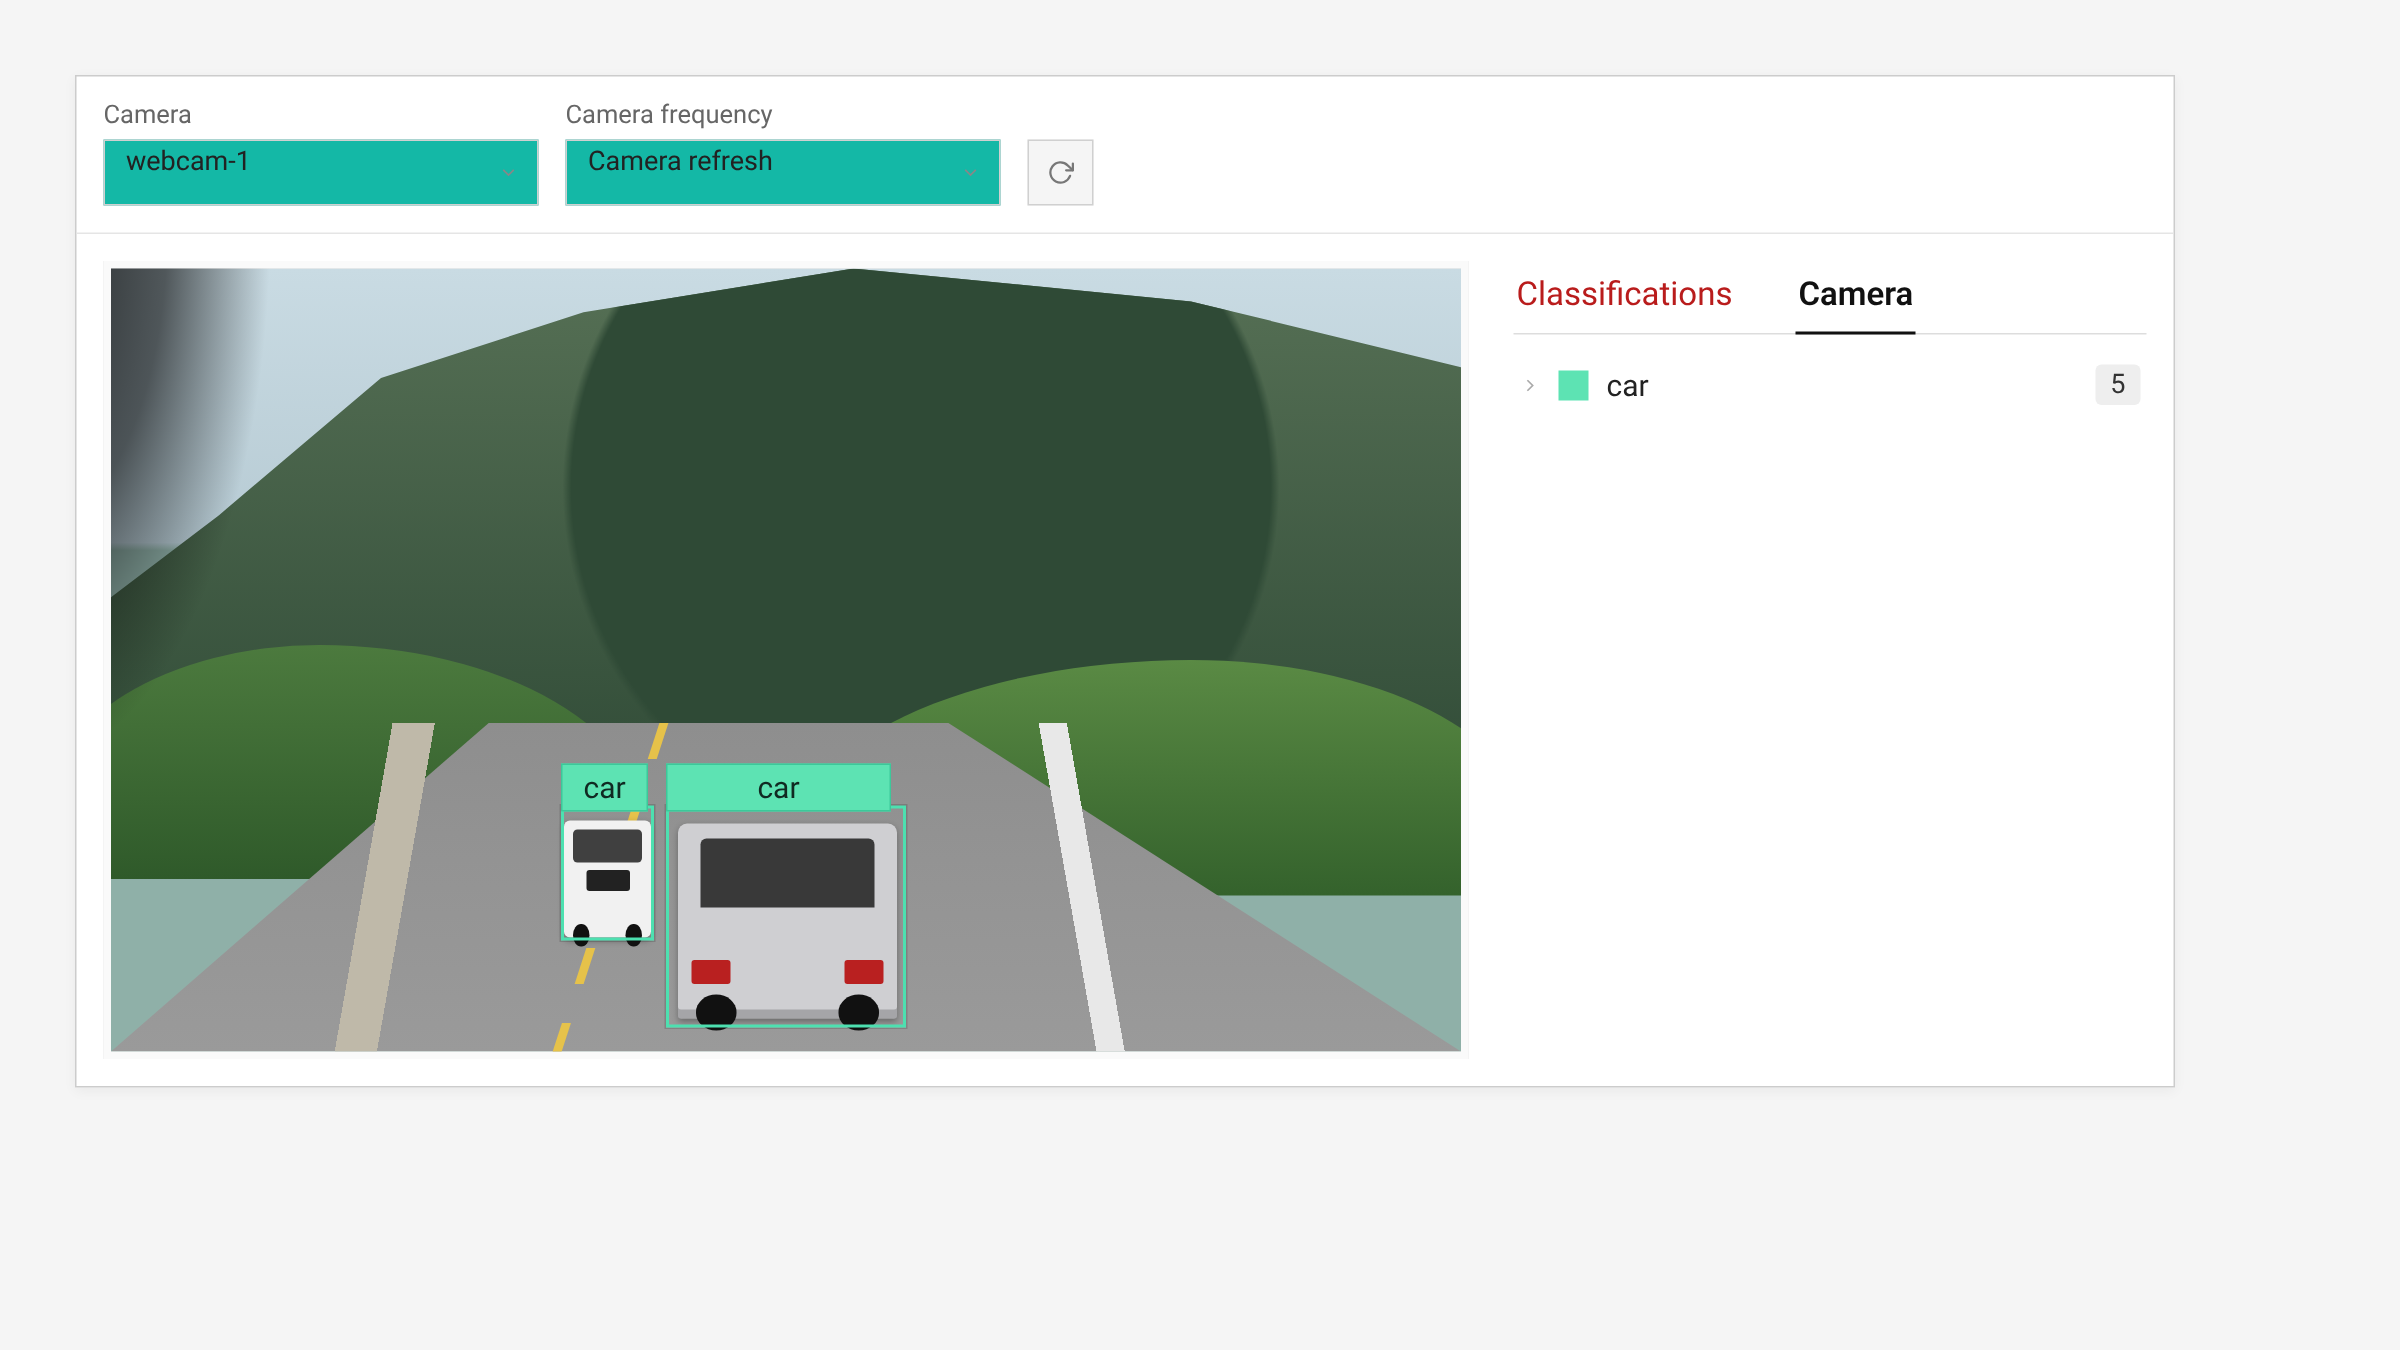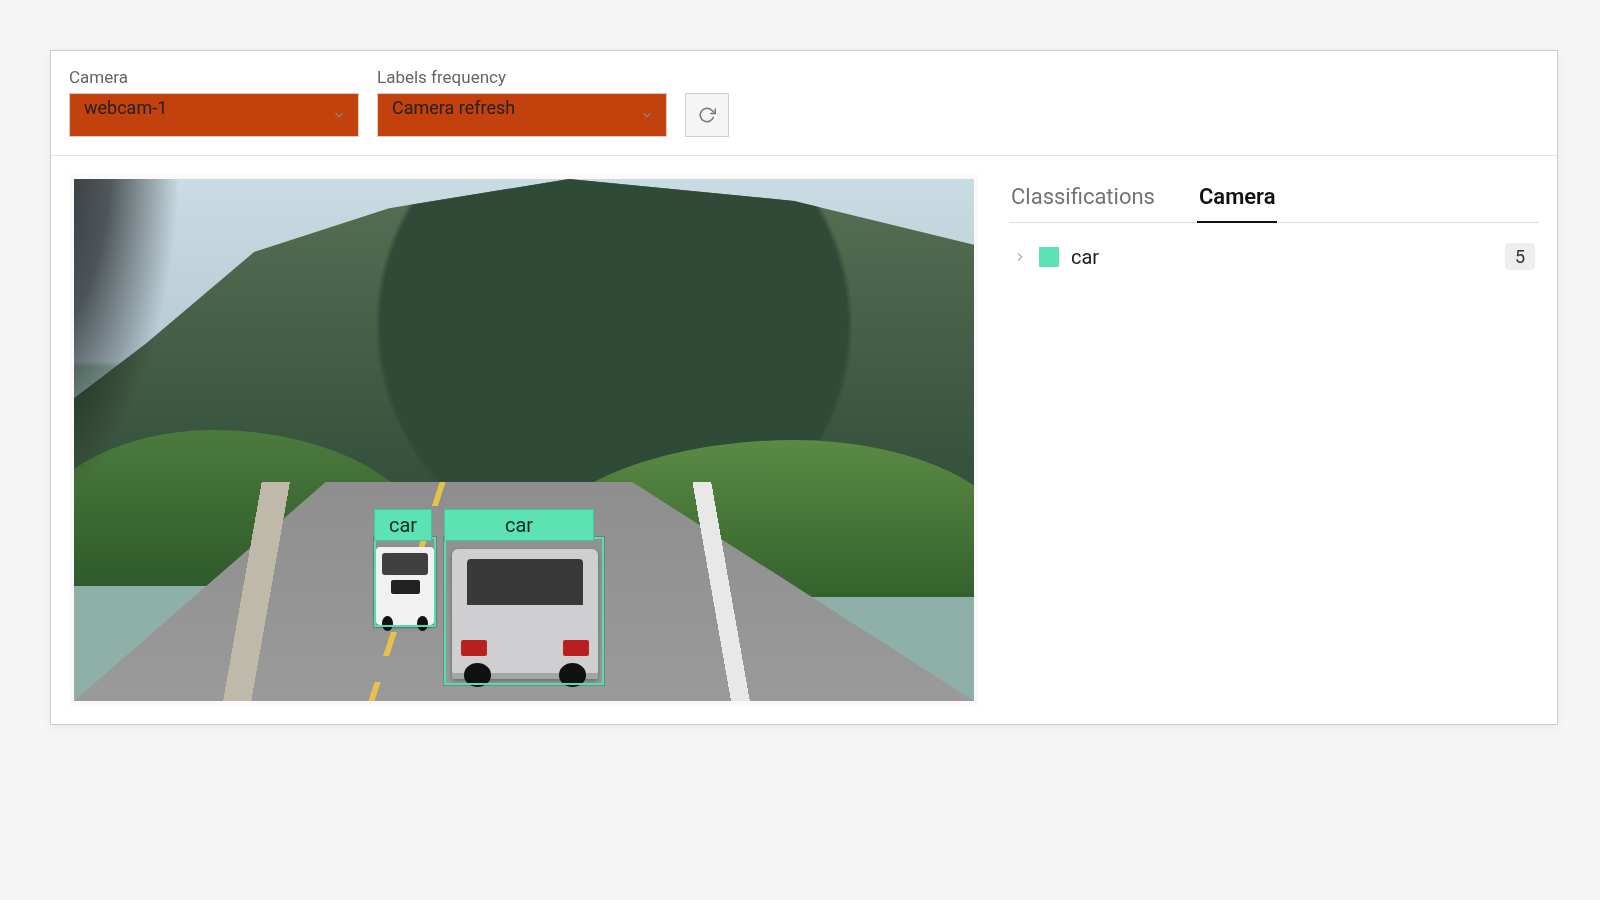--- a/index.html
+++ b/index.html
@@ -4,36 +4,36 @@
   <style>
     * { box-sizing: border-box; margin: 0; padding: 0; }
     body {
       font-family: -apple-system, BlinkMacSystemFont, "Segoe UI", Roboto, Helvetica, Arial, sans-serif;
       background: #f5f5f5;
       padding: 50px;
     }
     .panel {
       background: #fff;
       border: 1px solid #ccc;
-      width: 1508px;
+      width: 1400px;
       box-shadow: 0 2px 8px rgba(0,0,0,0.05);
     }
     .toolbar {
       display: flex;
       align-items: flex-end;
       gap: 18px;
       padding: 16px 18px 18px 18px;
       border-bottom: 1px solid #e5e5e5;
     }
     .field { display: flex; flex-direction: column; gap: 6px; }
     .field-label { color: #666; font-size: 17px; }
     .select {
       position: relative;
       border: 1px solid #d0d0d0;
-      background: #c2410c;
+      background: #14b8a6;
       height: 44px;
       display: flex;
       align-items: center;
       padding: 0 40px 16px 14px;
       font-size: 18px;
       color: #222;
       cursor: pointer;
       min-width: 290px;
     }
     .select .chevron {
@@ -155,21 +155,21 @@
     
     .side { flex: 1; padding-top: 6px; }
     .tabs {
       display: flex;
       gap: 40px;
       border-bottom: 1px solid #ddd;
     }
     .tab {
       padding: 4px 2px 12px 2px;
       font-size: 22px;
-      color: #737373;
+      color: #b91c1c;
       cursor: pointer;
       border-bottom: 2px solid transparent;
       margin-bottom: -1px;
     }
     .tab.active {
       color: #111;
       font-weight: 600;
       border-bottom: 2px solid #111;
     }
     .label-row {
@@ -201,21 +201,21 @@
       <div class="select">
         <span>webcam-1</span>
         <span class="chevron">
           <svg width="14" height="14" viewBox="0 0 24 24" fill="none" stroke="currentColor" stroke-width="2">
               <polyline points="6 9 12 15 18 9"></polyline>
             </svg>
         </span>
       </div>
     </div>
     <div class="field">
-      <span class="field-label">Labels frequency</span>
+      <span class="field-label">Camera frequency</span>
       <div class="select">
         <span>Camera refresh</span>
         <span class="chevron">
           <svg width="14" height="14" viewBox="0 0 24 24" fill="none" stroke="currentColor" stroke-width="2">
               <polyline points="6 9 12 15 18 9"></polyline>
             </svg>
         </span>
       </div>
     </div>
     <button class="refresh-btn">

